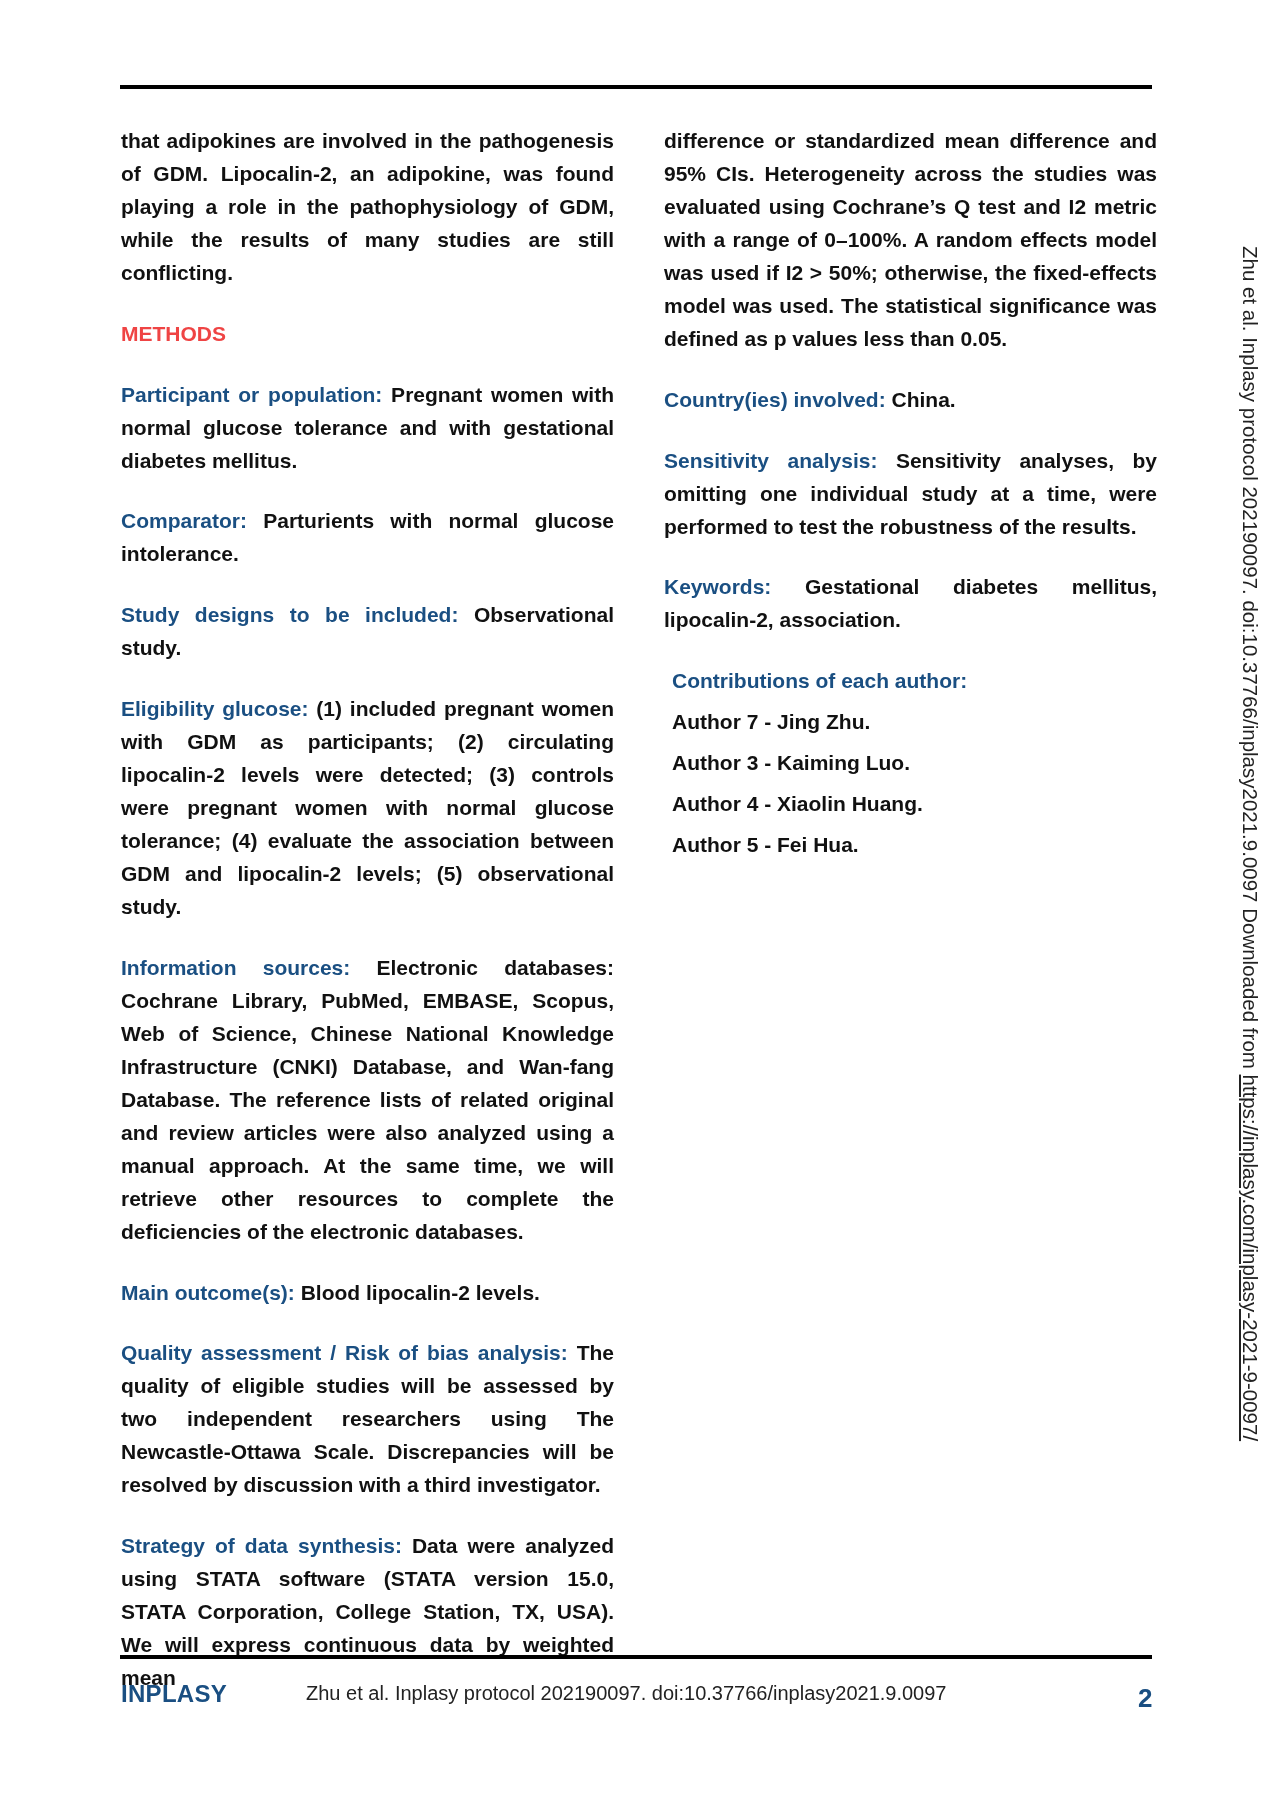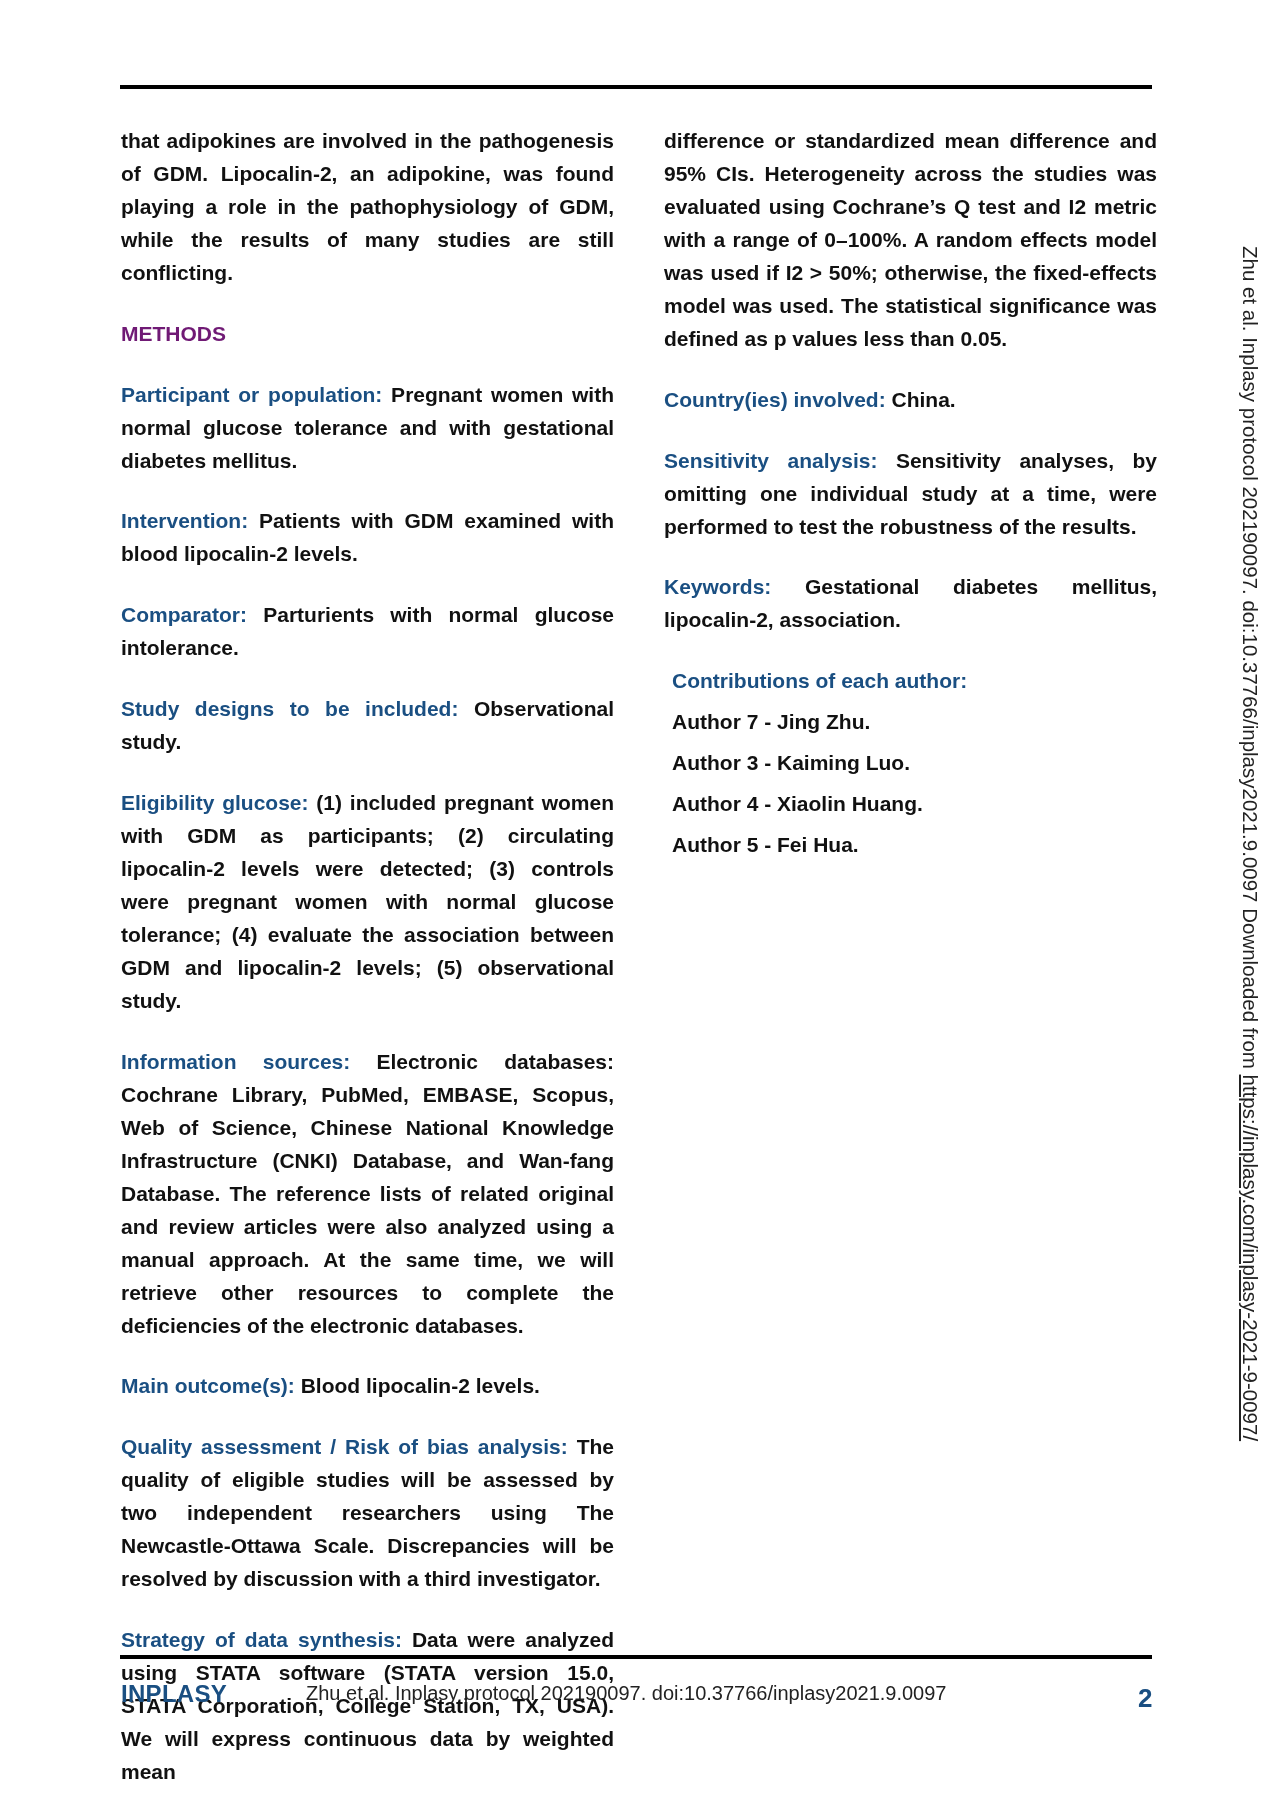--- a/index.html
+++ b/index.html
@@ -6,41 +6,40 @@
   body { width: 1273px; height: 1800px; position: relative; overflow: hidden;
          font-family: "Liberation Sans", "DejaVu Sans", sans-serif; color: #111111; }
   .rule-top { position: absolute; left: 120px; top: 85px; width: 1032px; height: 4px; background: #000; }
   .rule-bottom { position: absolute; left: 120px; top: 1655px; width: 1032px; height: 4px; background: #000; }
   .col { position: absolute; top: 124px; width: 493px; font-size: 21px; line-height: 33px;
          font-weight: bold; text-align: justify; }
   .col-left { left: 121px; }
   .col-right { left: 664px; }
   .para { margin: 0 0 27.8px 0; }
   .label { color: #1a4f82; }
-  .heading { color: #701a75; margin: 0 0 27.8px 0; }
+  .heading { color: #ef4444; margin: 0 0 27.8px 0; }
   .author { margin: 8px; }
   .side { position: absolute; left: 1238px; top: 246px; width: 24px; height: 1400px; }
   .side-text { position: absolute; left: 0; top: 0; transform-origin: 0 0; transform: translate(24px, 0) rotate(90deg);
                white-space: nowrap; font-size: 20.5px; font-weight: normal; color: #222; }
   .side-text .link { text-decoration: underline; }
   .footer-brand { position: absolute; left: 121px; top: 1680px; font-size: 24px; font-weight: bold; color: #1a4f82; letter-spacing: 0.3px; }
   .footer-cite { position: absolute; left: 306px; top: 1682px; font-size: 20px; font-weight: normal; color: #222; }
   .footer-page { position: absolute; left: 1138px; top: 1683px; font-size: 26px; font-weight: bold; color: #1a4f82; }
 </style>
 </head>
 <body>
 
 <div class="rule-top"></div>
 
 <div class="col col-left">
   <p class="para">that adipokines are involved in the pathogenesis of GDM. Lipocalin-2, an adipokine, was found playing a role in the pathophysiology of GDM, while the results of many studies are still conflicting.</p>
   <p class="heading">METHODS</p>
 
   <p class="para"><span class="label">Participant or population:</span><span> Pregnant women with normal glucose tolerance and with gestational diabetes mellitus.</span></p>
-  <p class="para"><span class="label">Intervention:</span><span> Patients with GDM examined with blood lipocalin-2 levels.</span></p>
   <p class="para"><span class="label">Comparator:</span><span> Parturients with normal glucose intolerance.</span></p>
   <p class="para"><span class="label">Study designs to be included:</span><span> Observational study.</span></p>
   <p class="para"><span class="label">Eligibility glucose:</span><span> (1) included pregnant women with GDM as participants; (2) circulating lipocalin-2 levels were detected; (3) controls were pregnant women with normal glucose tolerance; (4) evaluate the association between GDM and lipocalin-2 levels; (5) observational study.</span></p>
   <p class="para"><span class="label">Information sources:</span><span> Electronic databases: Cochrane Library, PubMed, EMBASE, Scopus, Web of Science, Chinese National Knowledge Infrastructure (CNKI) Database, and Wan-fang Database. The reference lists of related original and review articles were also analyzed using a manual approach. At the same time, we will retrieve other resources to complete the deficiencies of the electronic databases.</span></p>
   <p class="para"><span class="label">Main outcome(s):</span><span> Blood lipocalin-2 levels.</span></p>
   <p class="para"><span class="label">Quality assessment / Risk of bias analysis:</span><span> The quality of eligible studies will be assessed by two independent researchers using The Newcastle-Ottawa Scale. Discrepancies will be resolved by discussion with a third investigator.</span></p>
   <p class="para" style="text-align-last: justify;"><span class="label">Strategy of data synthesis:</span><span> Data were analyzed using STATA software (STATA version 15.0, STATA Corporation, College Station, TX, USA). We will express continuous data by weighted mean</span></p>
 </div>
 
 <div class="col col-right">

